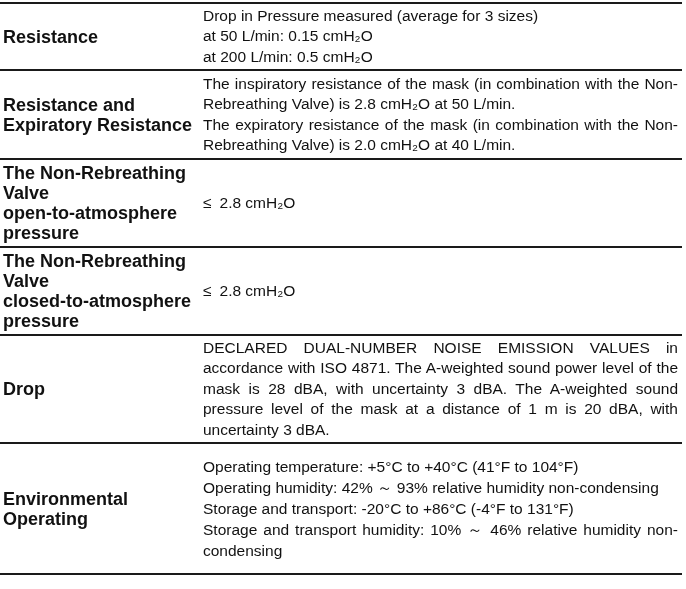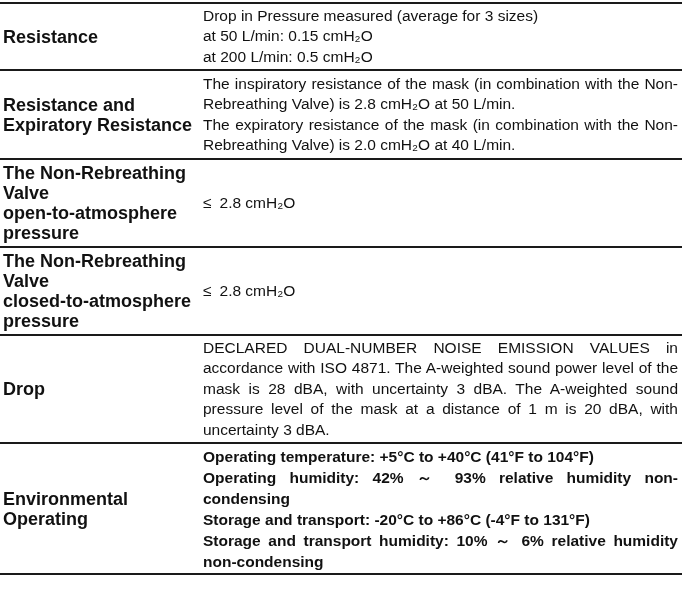--- a/index.html
+++ b/index.html
@@ -10,21 +10,21 @@
   .spec-table td { vertical-align: middle; padding: 0; }
   .label { width: 196px; font-weight: bold; font-size: 18px; line-height: 20px; padding-left: 3px !important; }
   .value { font-size: 15.5px; line-height: 20.5px; text-align: justify; padding-left: 4px !important; padding-right: 4px !important; }
   .value p { margin: 0; }
   .r1 { height: 67px; }
   .r2 { height: 89px; }
   .r3 { height: 88px; }
   .r4 { height: 88px; }
   .r5 { height: 108px; }
   .r6 { height: 131px; }
-  .env p { line-height: 21px; font-weight: bold; }
+  .env p { line-height: 21px; }
   .le { margin-right: 8px; }
 </style>
 </head>
 <body>
 
 <table class="spec-table">
   <tbody>
       <tr class="r1">
     <td class="label"><span>Resistance</span></td>
     <td class="value">
@@ -73,17 +73,17 @@
   </tr>
   <tr class="r6 last">
     <td class="label">
       <div>Environmental</div>
       <div>Operating</div>
     </td>
     <td class="value env">
       <p>Operating temperature: +5°C to +40°C (41°F to 104°F)</p>
       <p>Operating humidity: 42% ～ 93% relative humidity non-condensing</p>
       <p>Storage and transport: -20°C to +86°C (-4°F to 131°F)</p>
-      <p>Storage and transport humidity: 10% ～ 6% relative humidity non-condensing</p>
+      <p>Storage and transport humidity: 10% ～ 46% relative humidity non-condensing</p>
     </td>
   </tr>
 </tbody>
   </table>
 
 </body></html>

